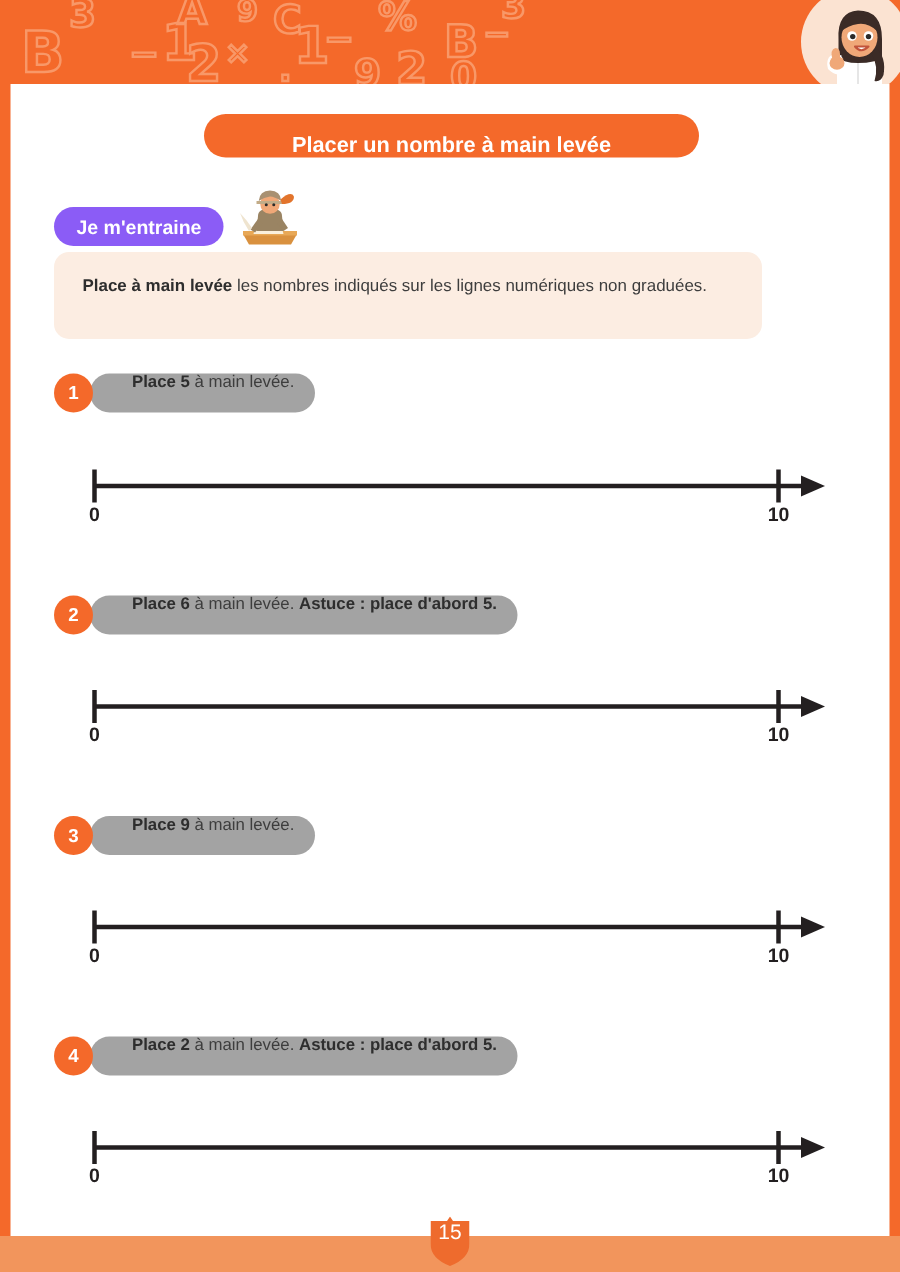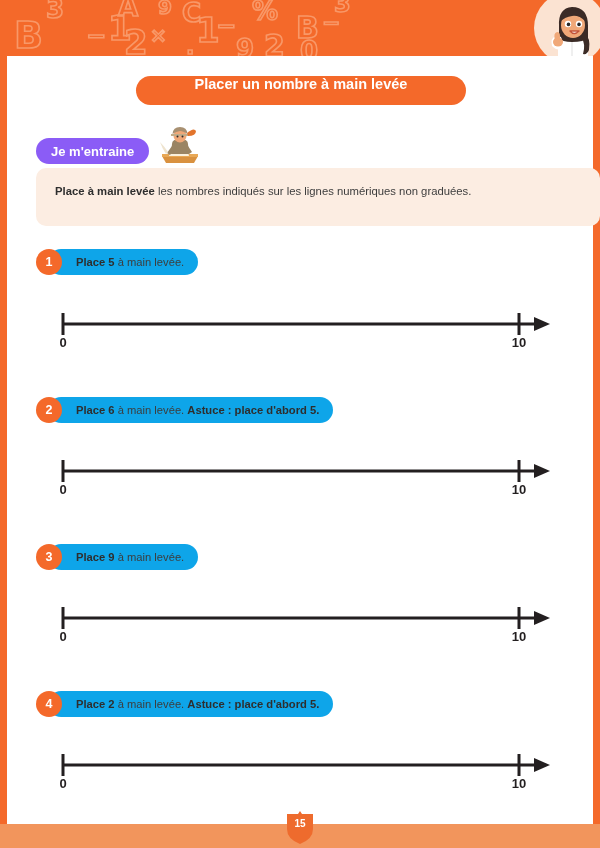--- a/index.html
+++ b/index.html
@@ -74,21 +74,21 @@
   
   .title-banner {
     position: absolute;
     left: 136px;
     top: 76px;
     width: 330px;
     height: 29px;
     background: #F4692A;
     border-radius: 15px;
     display: flex;
-    align-items: flex-start;
+    align-items: flex-end;
     justify-content: center;
   }
   .title-banner span {
     color: #ffffff;
     font-size: 14.5px;
     font-weight: bold;
     white-space: nowrap;
   }
 
   
@@ -117,48 +117,48 @@
     width: 44px;
     height: 38px;
     z-index: 3;
   }
 
   
   .instruction-panel {
     position: absolute;
     left: 36px;
     top: 168px;
-    width: 564px;
+    width: 472px;
     height: 58px;
     background: #FCEDE2;
     border-radius: 10px;
     z-index: 1;
   }
   .instruction-text {
     position: absolute;
     left: 19px;
     top: 15px;
     right: 14px;
     font-size: 11.3px;
     color: #3d3d3d;
     line-height: 16px;
   }
   .instruction-text b { color: #2e2e2e; }
 
   
   .exercise { position: absolute; left: 36px; }
   .ex-label {
     position: absolute;
-    left: 12px;
+    left: 24px;
     top: 0;
     height: 26px;
-    background: #0ea5e9;
+    background: #a3a3a3;
     border-radius: 13px;
     display: flex;
-    align-items: center;
+    align-items: flex-start;
     padding: 0 14px 0 28px;
   }
   .ex-label-text {
     font-size: 11.2px;
     color: #3d3d3d;
     white-space: nowrap;
   }
   .ex-label-text b { color: #2e2e2e; }
   .ex-num {
     position: absolute;
@@ -203,22 +203,22 @@
     width: 26px;
     height: 33px;
   }
   .footer-shield svg { display: block; }
   .footer-page-num {
     position: absolute;
     left: 50%;
     transform: translateX(-50%);
     bottom: 19px;
     color: #ffffff;
-    font-size: 10px;
-    font-weight: bold;
+    font-size: 14px;
+    font-weight: normal;
     z-index: 2;
   }
 </style>
 </head>
 <body>
 
 <div class="page">
 
   <div class="edge-left"></div>
   <div class="edge-right"></div>

